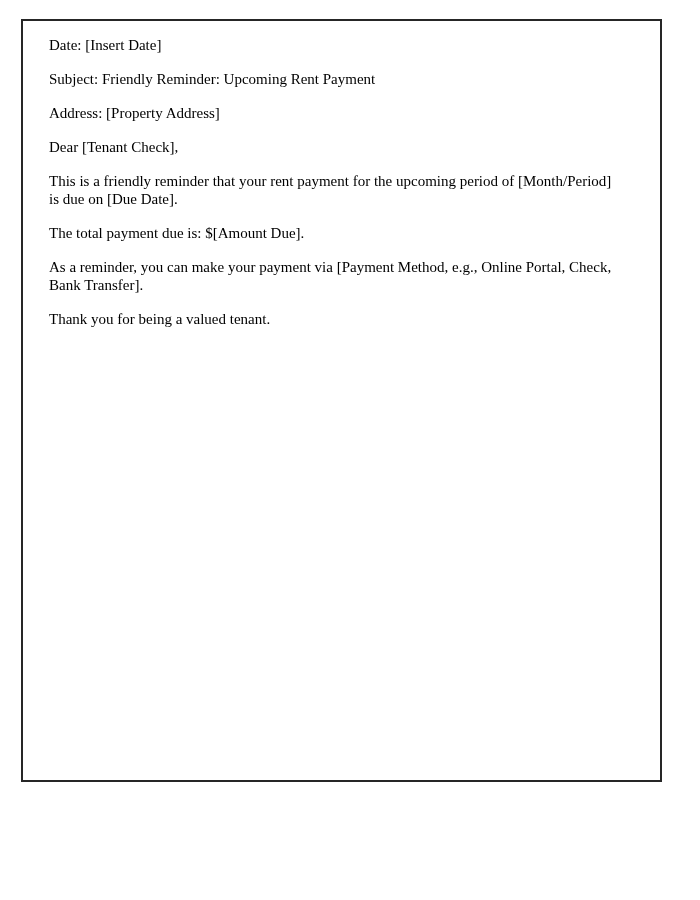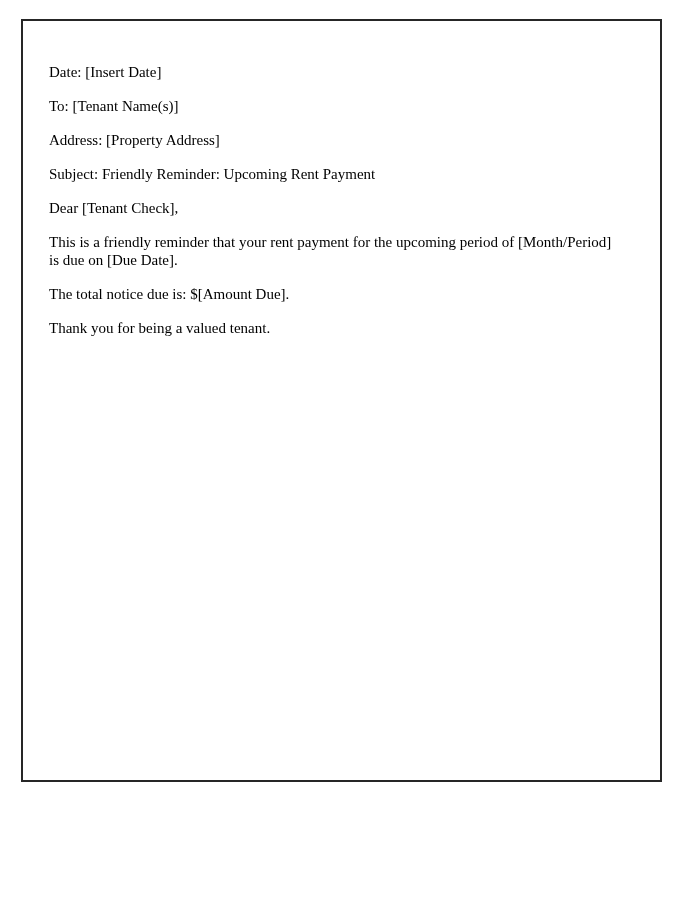--- a/index.html
+++ b/index.html
@@ -25,37 +25,37 @@
   }
   .frame {
     position: absolute;
     left: 21px;
     top: 19px;
     width: 641px;
     height: 763px;
     box-sizing: border-box;
     border: 2px solid #262626;
     background: #ffffff;
-    padding: 42px 43px 0 26px;
+    padding: 15px 43px 0 26px;
   }
   .ln {
     margin: 0 0 16px 0;
     font-size: 15px;
     line-height: 18px;
     white-space: pre-line;
     color: #000000;
   }
 </style>
 </head>
 <body>
 
 <div class="page">
   <div class="frame">
     <p class="ln">Date: [Insert Date]</p>
-    <p class="ln">To: [Tenant Name(s)]</p>
+    <p class="ln">Subject: Friendly Reminder: Upcoming Rent Payment</p>
     <p class="ln">Address: [Property Address]</p>
-    <p class="ln">Subject: Friendly Reminder: Upcoming Rent Payment</p>
     <p class="ln">Dear [Tenant Check],</p>
     <p class="ln">This is a friendly reminder that your rent payment for the upcoming period of [Month/Period] is due on [Due Date].</p>
-    <p class="ln">The total notice due is: $[Amount Due].</p>
+    <p class="ln">The total payment due is: $[Amount Due].</p>
+    <p class="ln">As a reminder, you can make your payment via [Payment Method, e.g., Online Portal, Check, Bank Transfer].</p>
     <p class="ln">Thank you for being a valued tenant.</p>
   </div>
 </div>
 
 </body></html>

